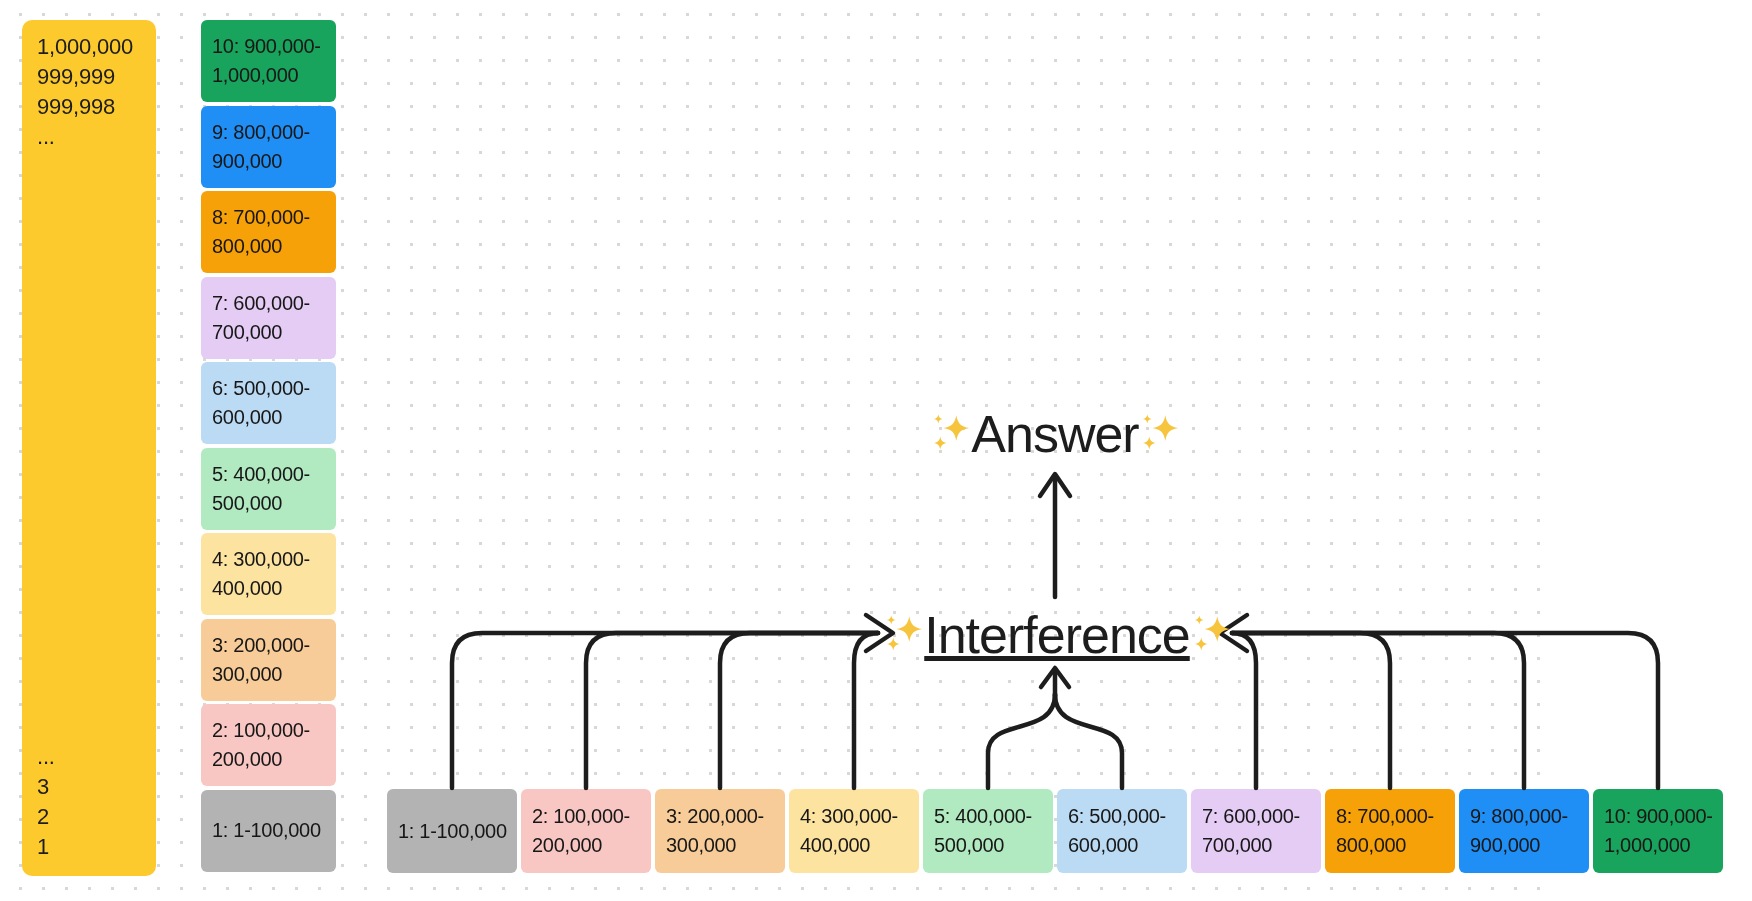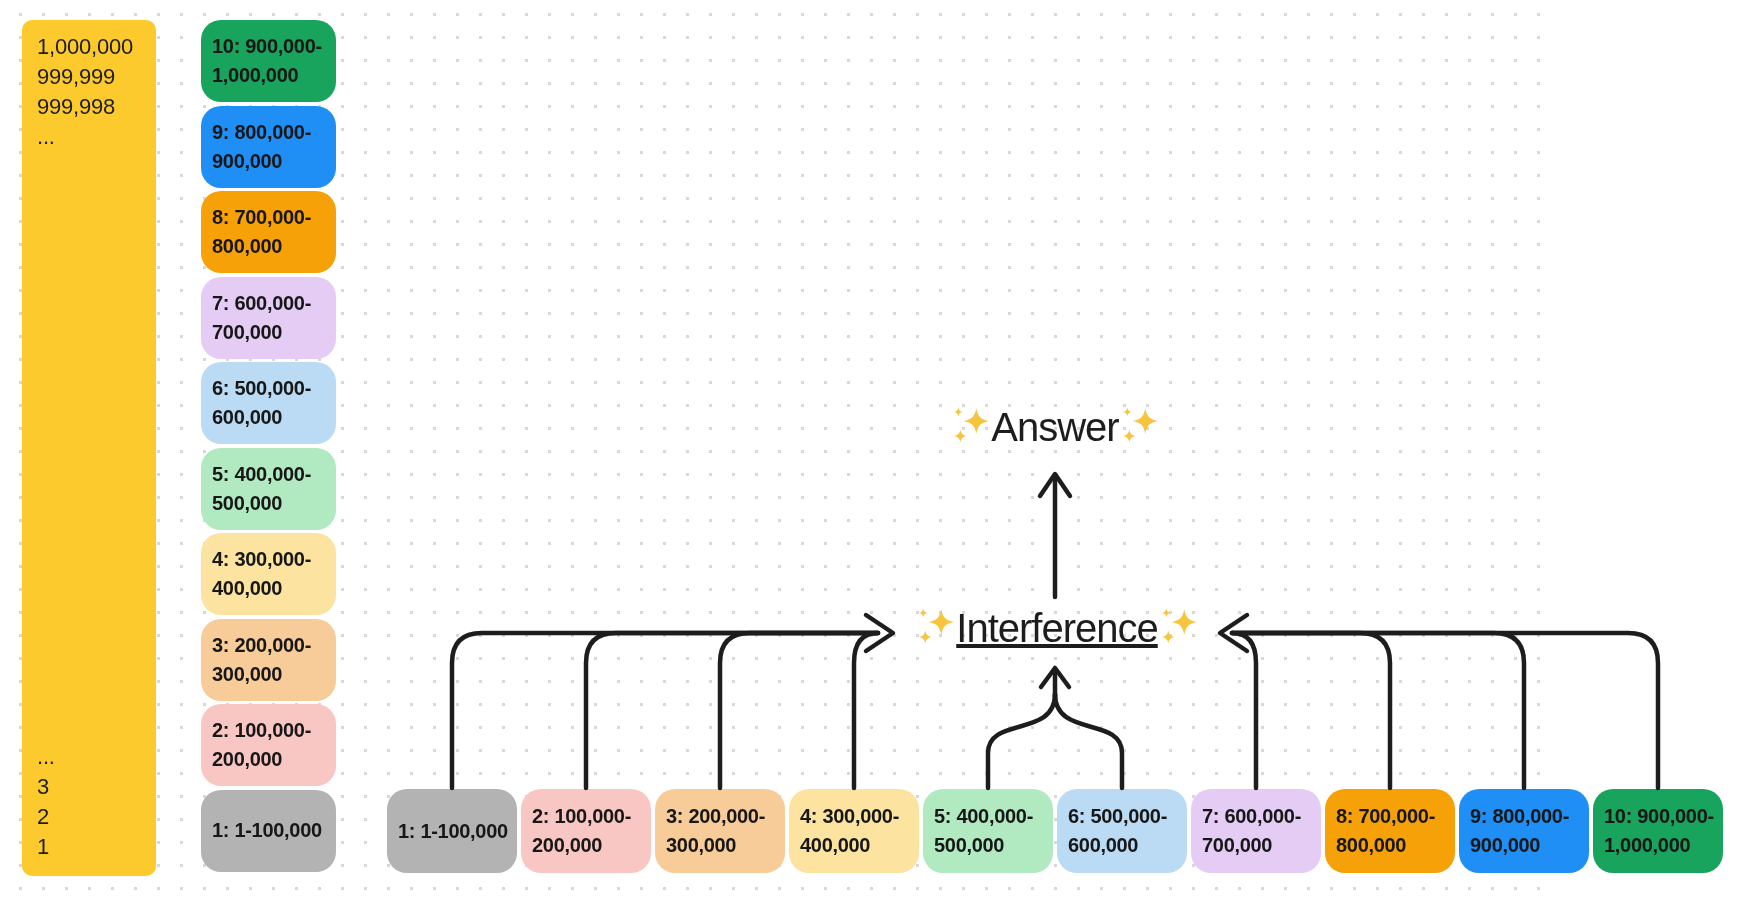--- a/index.html
+++ b/index.html
@@ -38,41 +38,41 @@
     display:flex;flex-direction:column;gap:3.5px;
   }
   .stack .box{height:82px;width:135px;}
   
   .row{
     position:absolute;left:387px;top:789px;
     display:flex;flex-direction:row;gap:4px;
   }
   .row .box{width:130px;height:84px;}
   .box{
-    border-radius:20px;
+    border-radius:6px;
     display:flex;align-items:center;
     padding:0 6px 0 11px;
-    font-size:20px;line-height:29px;font-weight:700;
+    font-size:20px;line-height:29px;font-weight:400;
     letter-spacing:-0.3px;color:#171717;
     white-space:pre;overflow:hidden;
   }
   
   .arrows{
     position:absolute;left:0;top:0;width:1752px;height:901px;
     pointer-events:none;
   }
   .arrows path{
     fill:none;stroke:var(--ink);stroke-width:4.5;
     stroke-linecap:round;stroke-linejoin:round;
   }
   
   .heading{
     position:absolute;transform:translateX(-50%);
     display:flex;align-items:center;gap:1px;
-    font-size:40px;font-weight:500;letter-spacing:-1px;
+    font-size:52px;font-weight:500;letter-spacing:-1px;
     color:var(--ink);white-space:pre;
   }
   .heading-answer{left:1055px;top:404px;}
   .heading-interference{left:1057px;top:605px;text-decoration:underline;}
   .sparkle{width:40px;height:46px;flex:0 0 auto;}
   .sparkle use{fill:var(--sparkle);}
   .defs-hidden{position:absolute;width:0;height:0;overflow:hidden;}
 </style>
 </head>
 <body>

